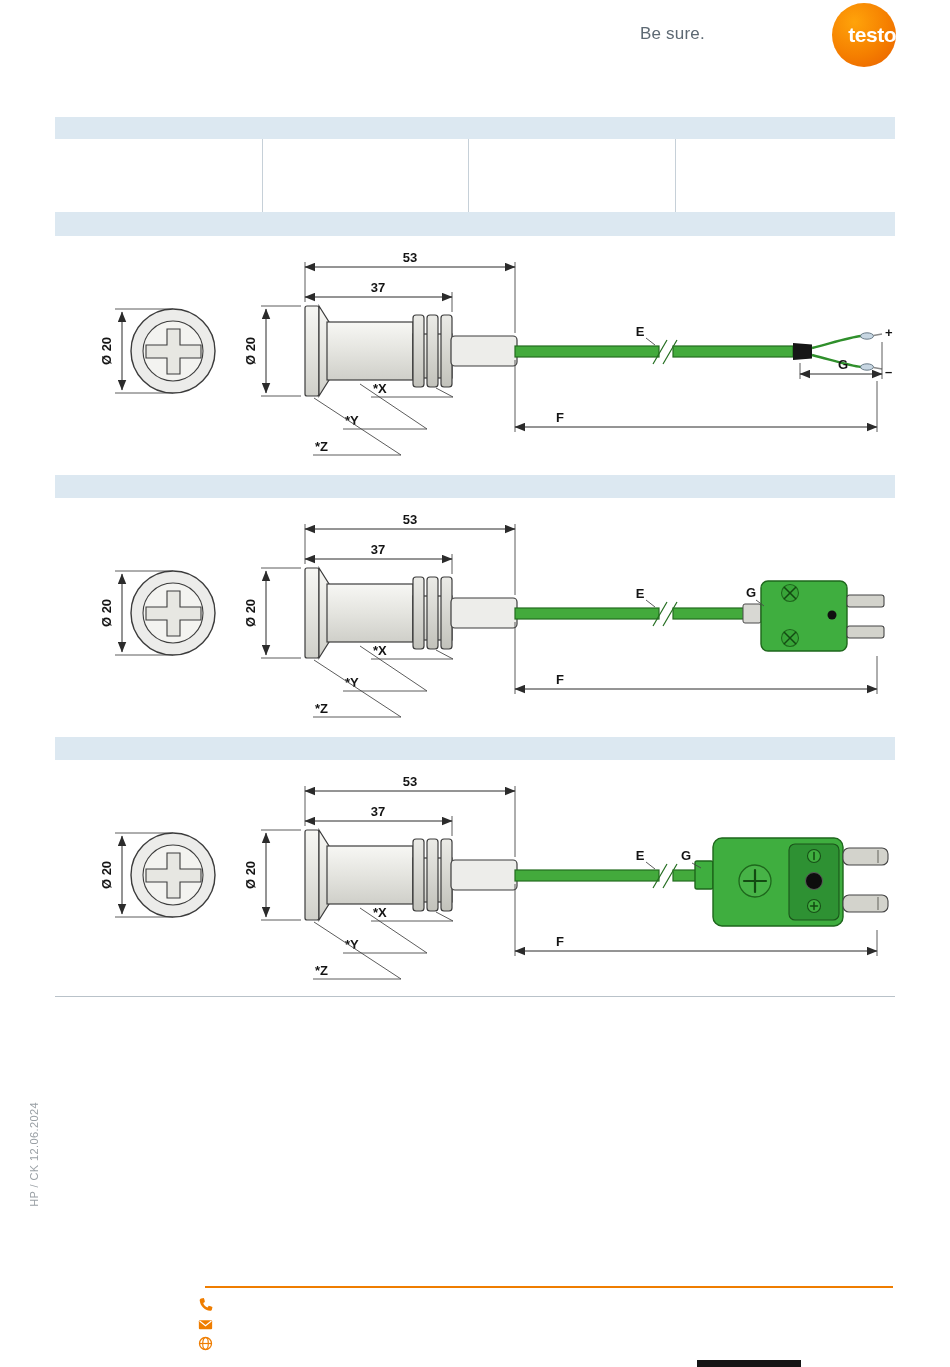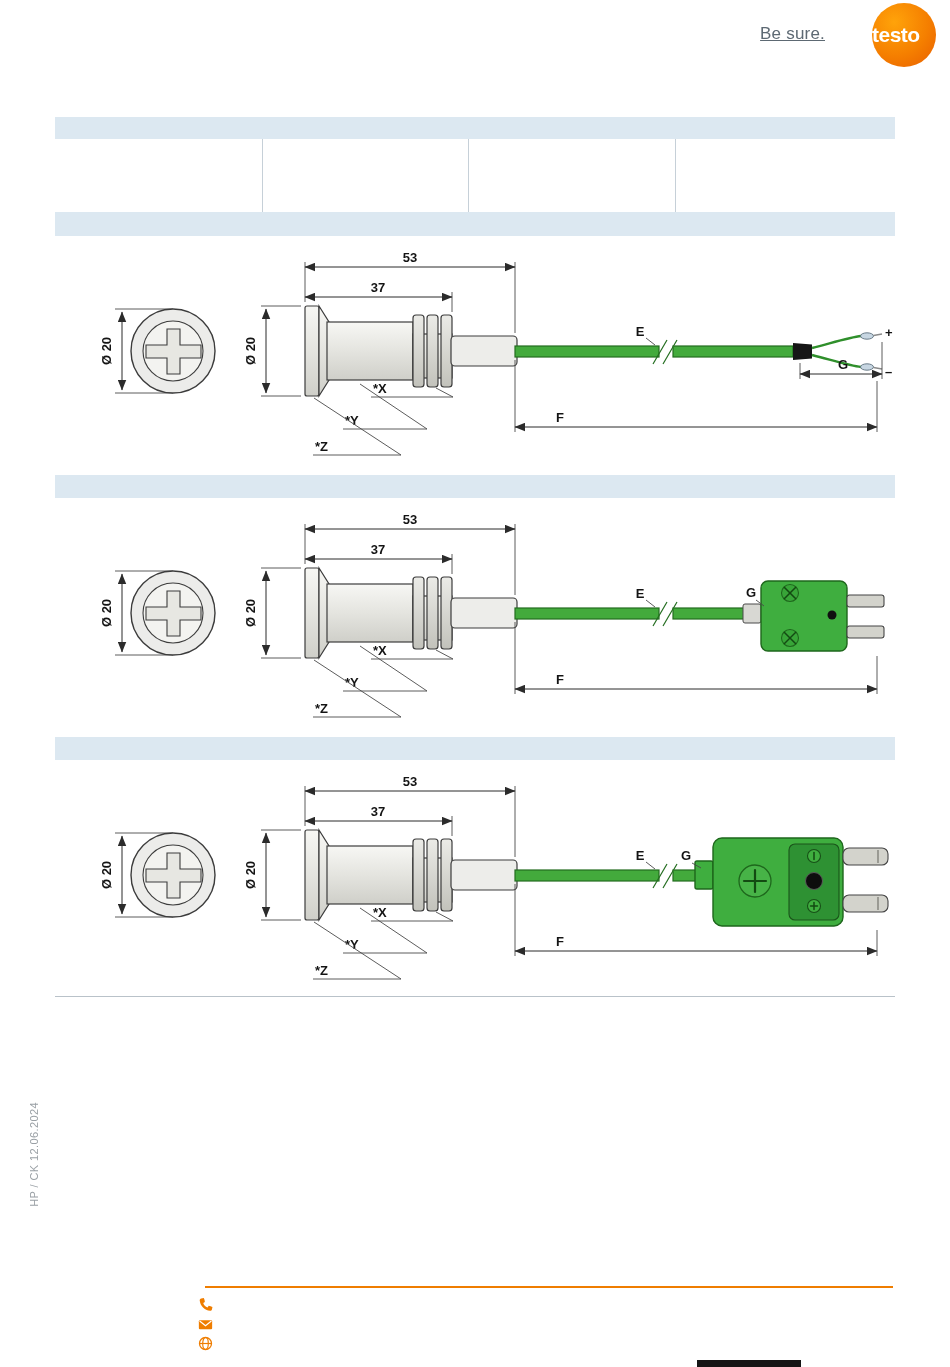--- a/index.html
+++ b/index.html
@@ -3,25 +3,25 @@
 <meta charset="utf-8">
 <style>
   * { margin:0; padding:0; box-sizing:border-box; }
   html,body { background:#ffffff; }
   body {
     width:950px; height:1367px; position:relative; overflow:hidden;
     font-family:"Liberation Sans", sans-serif;
   }
 
   
-  .tagline { position:absolute; left:640px; top:24px; width:185px; text-align:right;
-             font-size:17px; color:#5d6973; letter-spacing:0.2px;text-decoration:underline; }
-  .logo { position:absolute; left:872px; top:3px; width:64px; height:64px; border-radius:50%;
+  .tagline { position:absolute; left:640px; top:24px; width:185px; 
+             font-size:17px; color:#5d6973; letter-spacing:0.2px; }
+  .logo { position:absolute; left:832px; top:3px; width:64px; height:64px; border-radius:50%;
           background:radial-gradient(circle at 35% 30%, #ffa30a 0%, #f57f00 55%, #e85e00 100%);
-          display:flex; align-items:center; justify-content:flex-start; }
+          display:flex; align-items:center; justify-content:flex-end; }
   .logo span { color:#ffffff; font-weight:bold; font-size:21px; letter-spacing:-0.5px; }
 
   
   .band { position:absolute; left:55px; width:840px; background:#dce8f1; }
   .tbl { position:absolute; left:55px; top:139px; width:840px; height:73px;
          display:grid; grid-template-columns:207px 206px 207px 1fr; }
   .tbl .cell { border-right:0; font-size:12px; color:#333; padding:6px 8px; }
   .tbl .cell + .cell { border-left:1px solid #c6d0d8; }
 
   .sep { position:absolute; left:55px; top:996px; width:840px; height:1px; background:#b9c2c9; }

